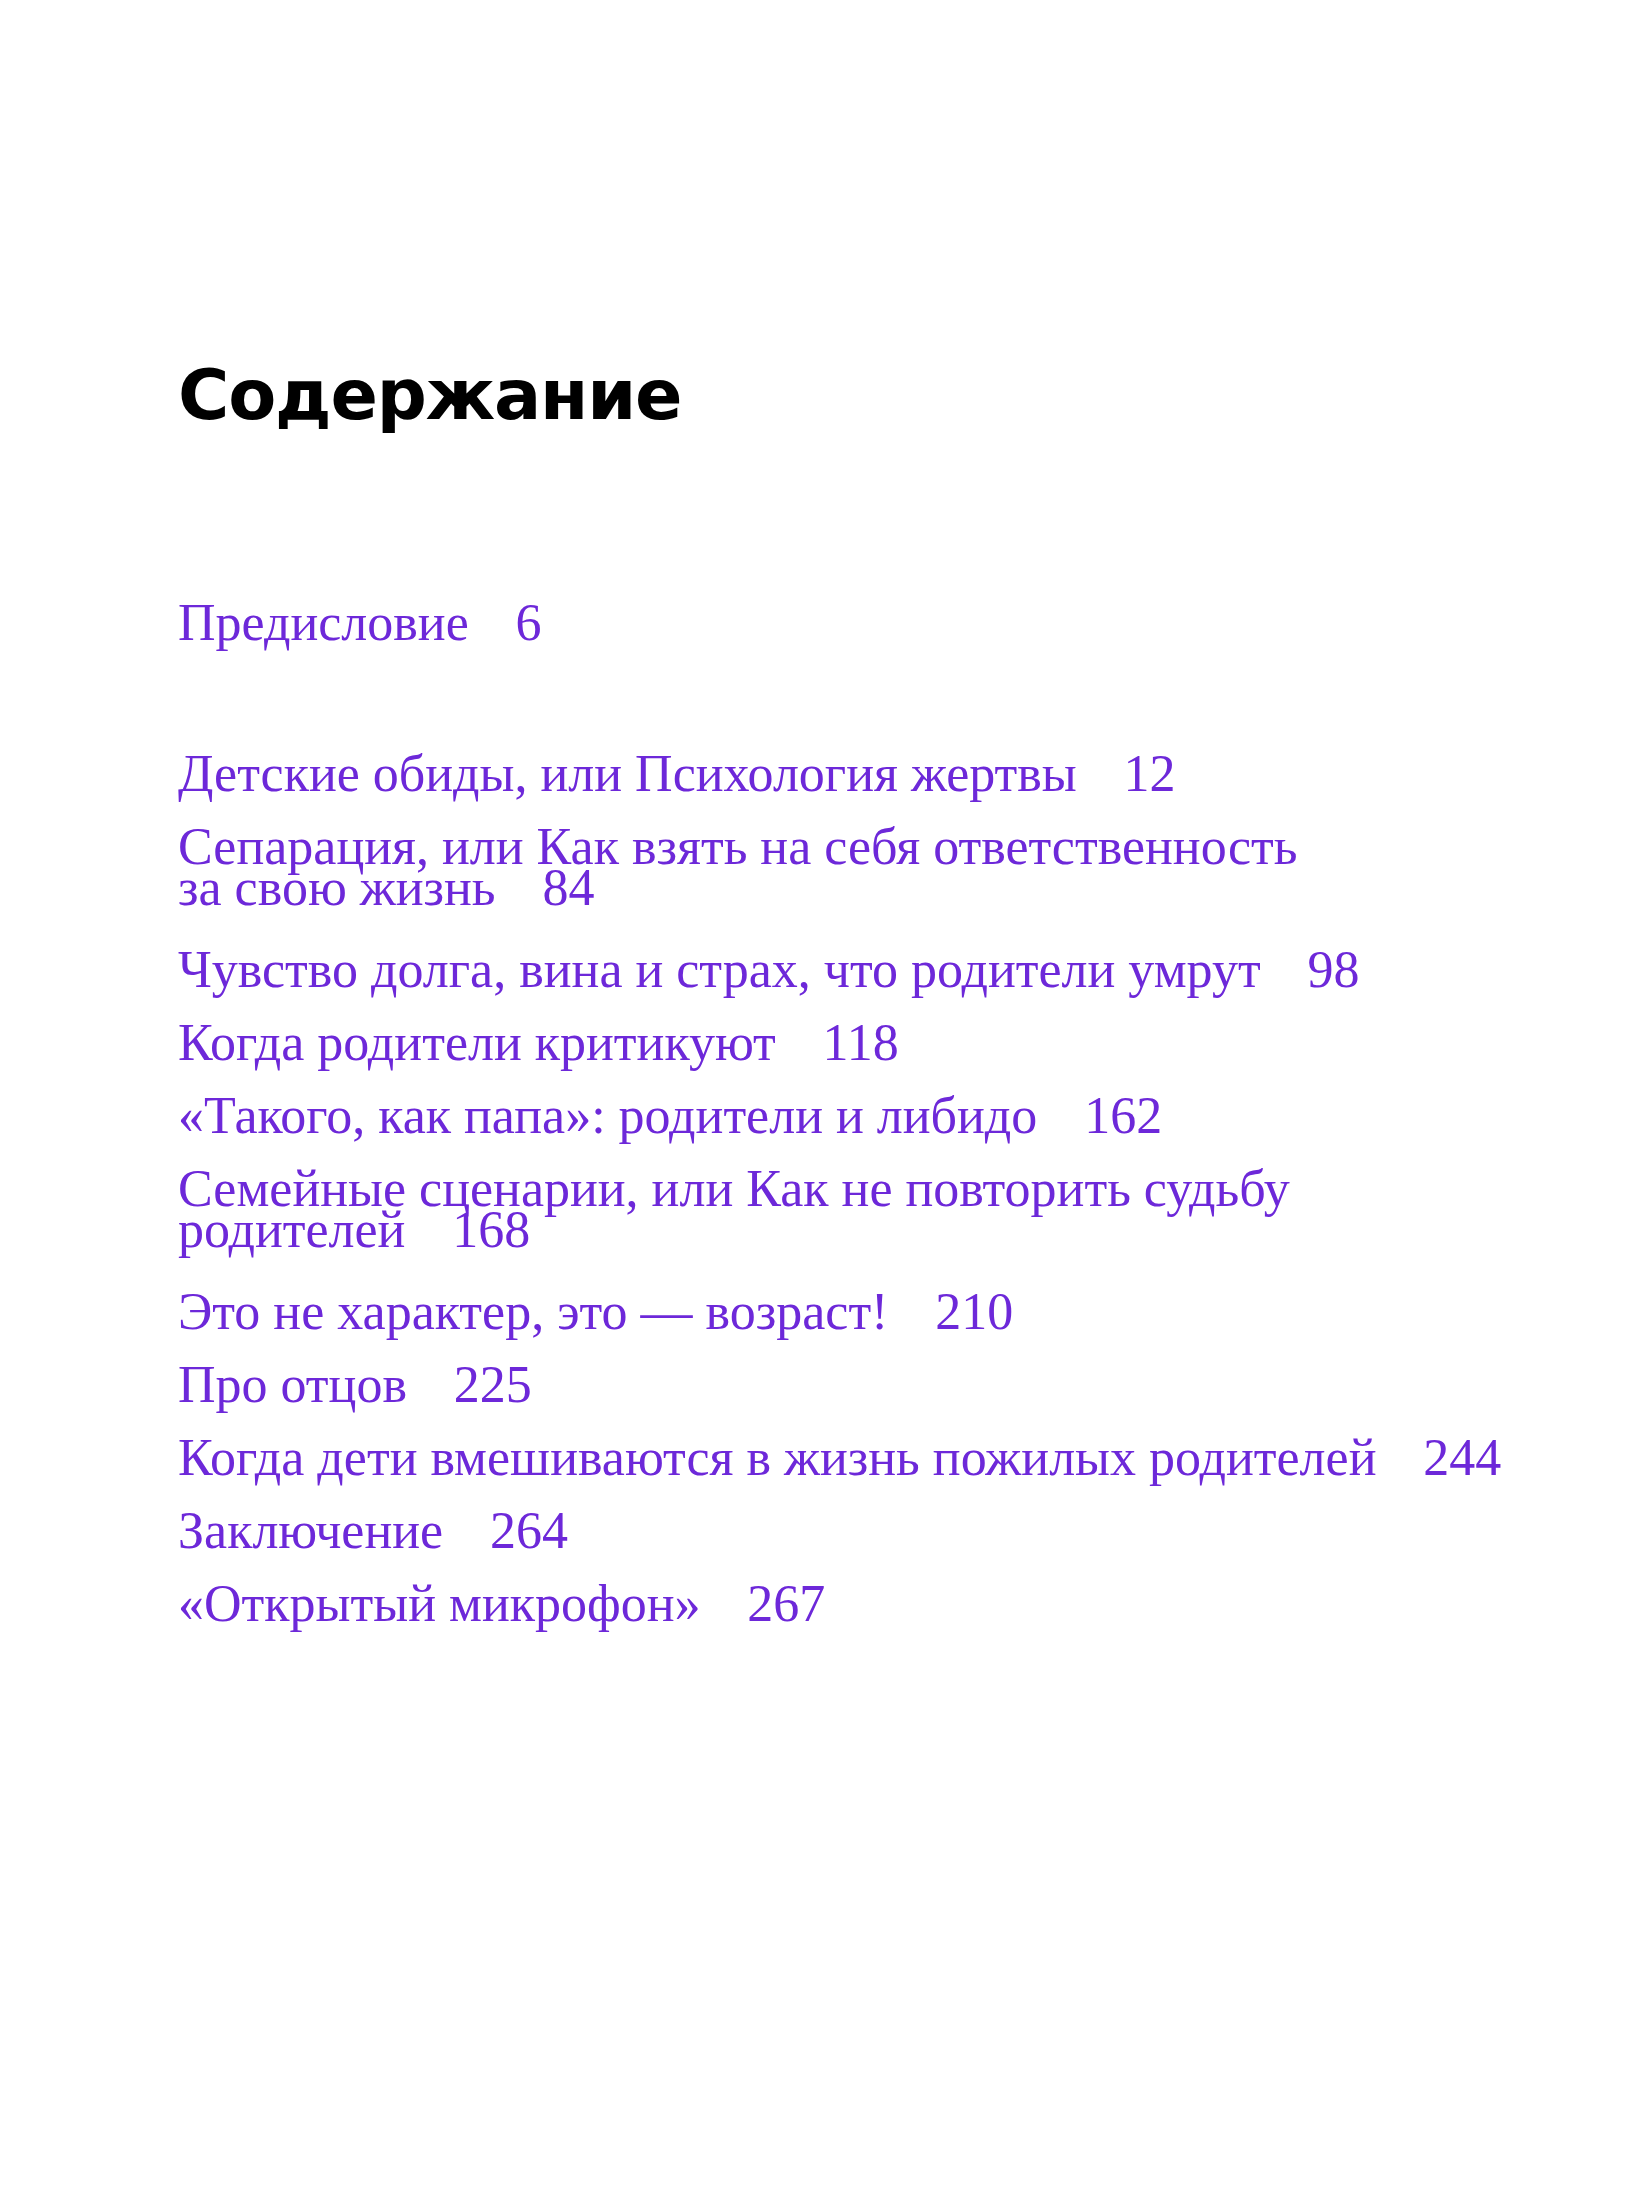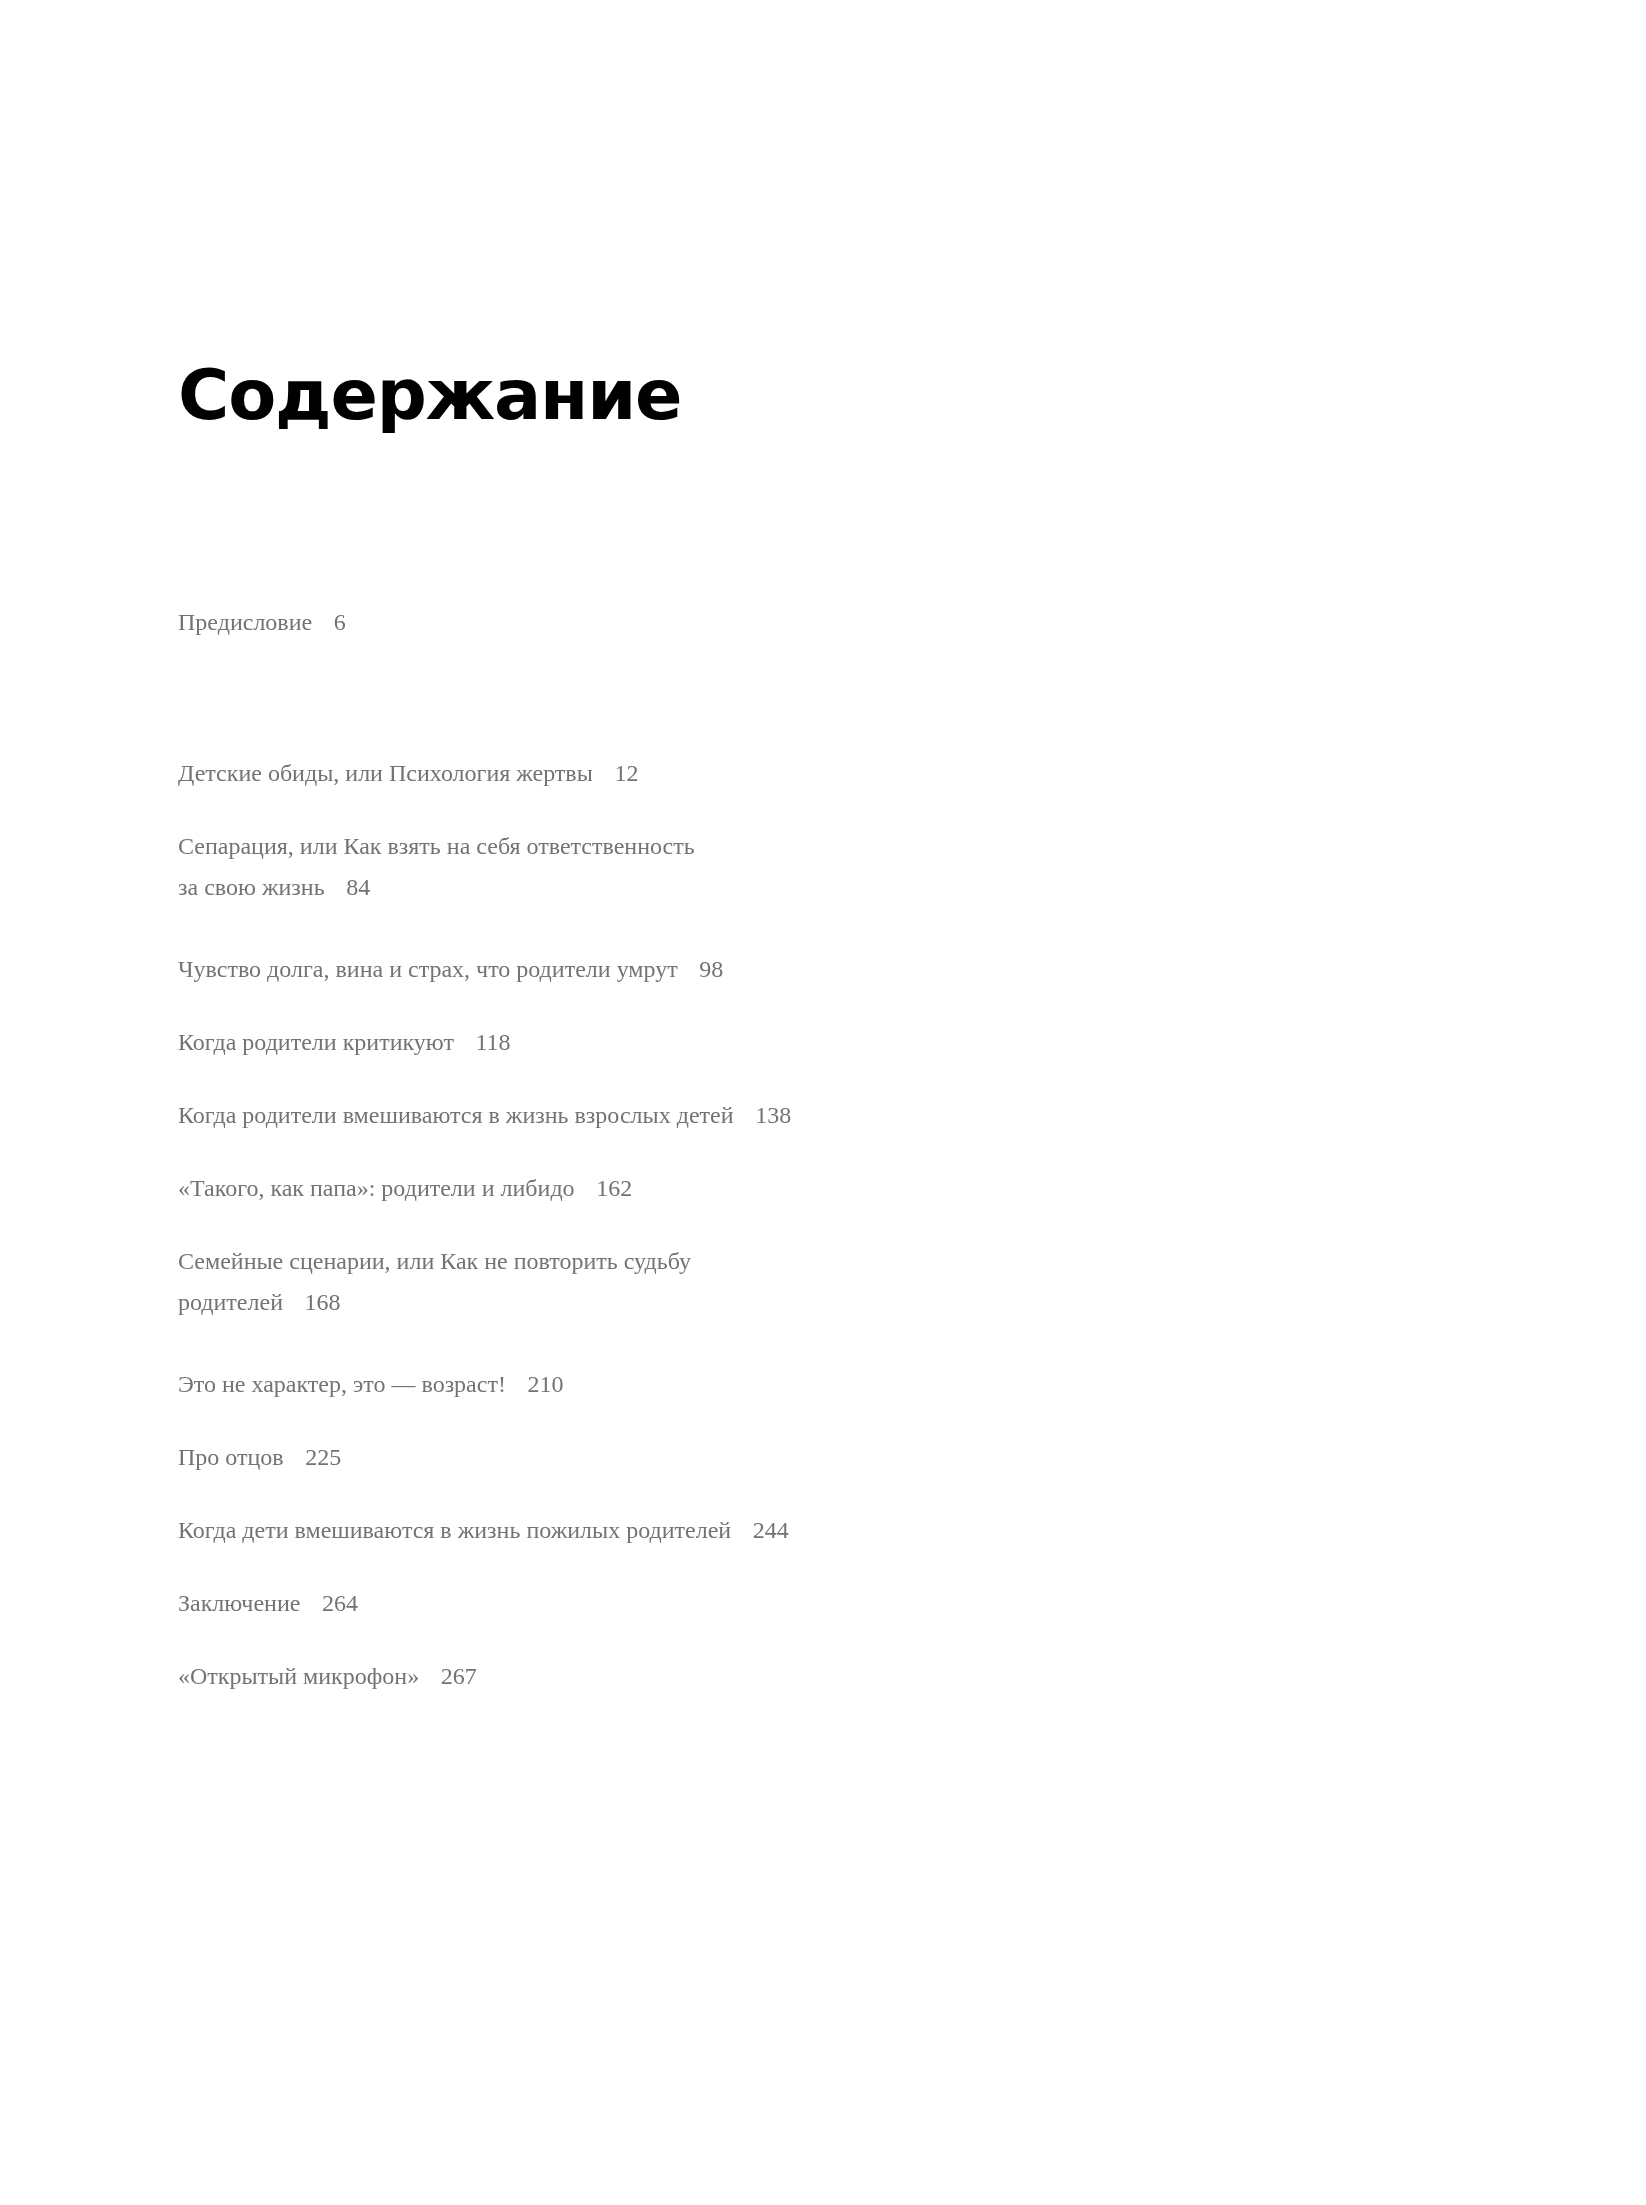--- a/index.html
+++ b/index.html
@@ -32,25 +32,25 @@
     font-weight: 900;
     font-size: 70px;
     line-height: 71px;
     letter-spacing: -1.2px;
     color: #000000;
   }
   .toc {
     margin-top: 171px;
   }
   .entry {
-    font-size: 24px;
+    font-size: 52px;
     line-height: 41px;
     margin-bottom: 32px;
     white-space: nowrap;
-    color: #737373;
+    color: #6d28d9;
   }
   .entry .block {
     display: block;
   }
   .entry.wrap {
     margin-bottom: 41px;
   }
   .entry.section-end {
     margin-bottom: 110px;
   }
@@ -81,23 +81,20 @@
       </div>
 
       <div class="entry">
         <span class="lbl">Чувство долга, вина и страх, что родители умрут</span><span class="pg">98</span>
       </div>
 
       <div class="entry">
         <span class="lbl">Когда родители критикуют</span><span class="pg">118</span>
       </div>
 
-      <div class="entry">
-        <span class="lbl">Когда родители вмешиваются в жизнь взрослых детей</span><span class="pg">138</span>
-      </div>
 
       <div class="entry">
         <span class="lbl">«Такого, как папа»: родители и либидо</span><span class="pg">162</span>
       </div>
 
       <div class="entry wrap">
         <span class="lbl block">Семейные сценарии, или Как не повторить судьбу</span><span class="lbl">родителей</span><span class="pg">168</span>
       </div>
 
       <div class="entry">

